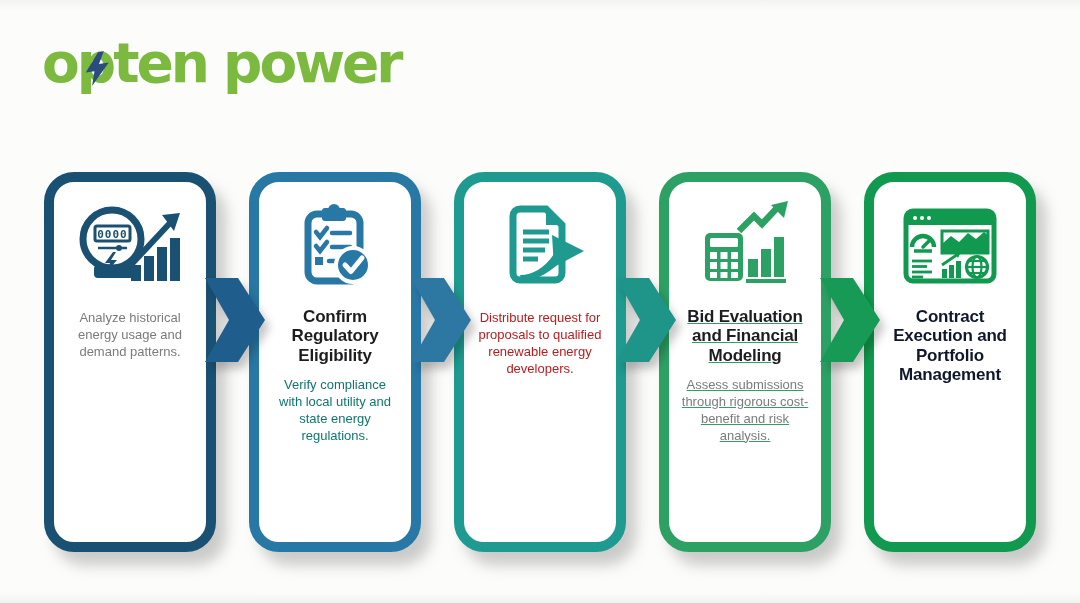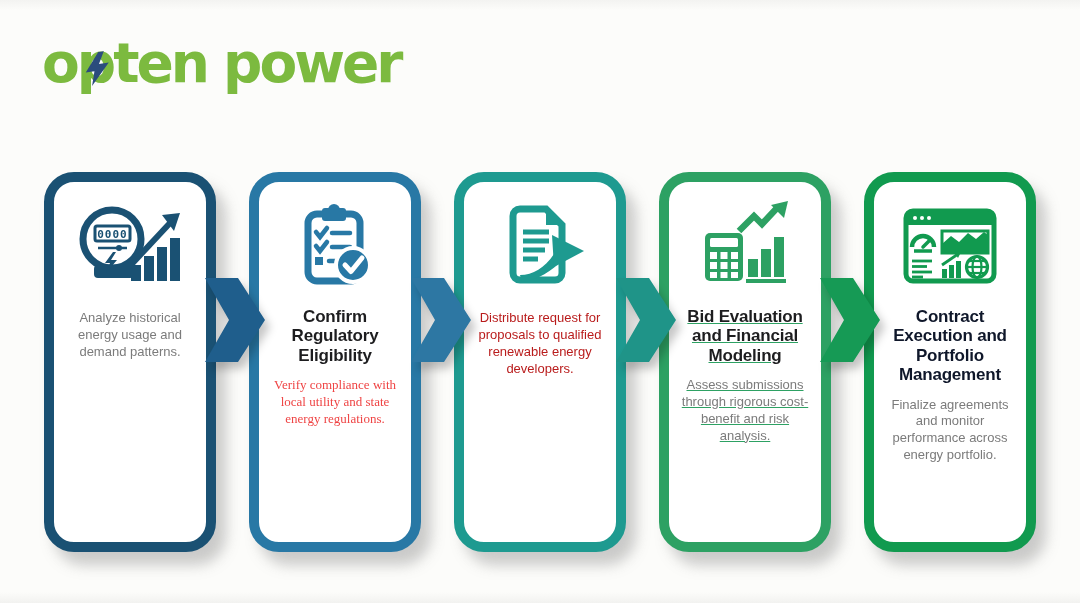--- a/index.html
+++ b/index.html
@@ -91,21 +91,21 @@
           <line x1="47" y1="46" x2="65" y2="46" stroke="currentColor" stroke-width="4.5" stroke-linecap="round"></line>
           <rect x="30" y="56" width="8" height="8" fill="currentColor"></rect>
           <line x1="44" y1="60" x2="54" y2="60" stroke="currentColor" stroke-width="4.5" stroke-linecap="round"></line>
           <circle cx="68" cy="64" r="17" fill="currentColor" stroke="#fff" stroke-width="4"></circle>
           <polyline points="60,64 66,70.5 77,57" fill="none" stroke="#fff" stroke-width="5" stroke-linecap="round" stroke-linejoin="round"></polyline>
         </svg>
       </div>
       <div class="step-title" style="color: rgb(29, 29, 31);">Confirm
 Regulatory
 Eligibility</div>
-      <div class="step-desc" style="color: #ef4444; font-family: Liberation Serif, serif;">Verify compliance with local utility and state energy regulations.</div>
+      <div class="step-desc" style="color: #0f766e;">Verify compliance with local utility and state energy regulations.</div>
     </div>
 
     <div class="step-card" style="border-color: rgb(30, 154, 144); color: rgb(30, 154, 144);">
       <div class="icon-wrap">
         <svg width="100" height="92" viewBox="0 0 100 92">
           <path d="M30,8 h26 l16,16 v48 a7,7 0 0 1 -7,7 h-35 a7,7 0 0 1 -7,-7 v-57 a7,7 0 0 1 7,-7 z" fill="none" stroke="currentColor" stroke-width="7"></path>
           <polygon points="56,8 72,24 56,24" fill="currentColor"></polygon>
           <line x1="33" y1="31" x2="59" y2="31" stroke="currentColor" stroke-width="5"></line>
           <line x1="33" y1="40" x2="59" y2="40" stroke="currentColor" stroke-width="5"></line>
           <line x1="33" y1="49" x2="55" y2="49" stroke="currentColor" stroke-width="5"></line>
@@ -171,21 +171,20 @@
           <ellipse cx="79" cy="62" rx="4.5" ry="10.5" fill="none" stroke="currentColor" stroke-width="2.2"></ellipse>
           <line x1="68.5" y1="62" x2="89.5" y2="62" stroke="currentColor" stroke-width="2.2"></line>
           <line x1="70.5" y1="56" x2="87.5" y2="56" stroke="currentColor" stroke-width="2.2"></line>
           <line x1="70.5" y1="68" x2="87.5" y2="68" stroke="currentColor" stroke-width="2.2"></line>
         </svg>
       </div>
       <div class="step-title" style="color: #0f172a;">Contract
 Execution and
 Portfolio
 Management</div>
-      <div class="step-desc" style="color: rgb(123, 123, 123);">Finalize agreements and monitor performance across energy portfolio.</div>
     </div>
 
   </div>
 
   <div class="arrow-wrap aw1">
       <div class="arrow" style="background: rgb(31, 94, 140);"></div>
     </div>
   <div class="arrow-wrap aw2">
       <div class="arrow" style="background: rgb(45, 119, 163);"></div>
     </div>

